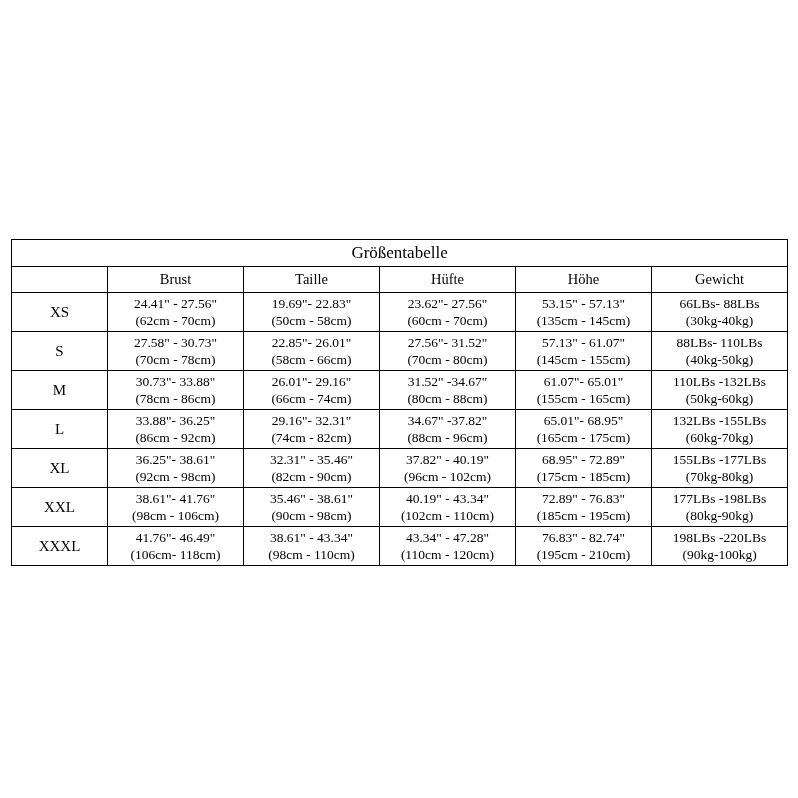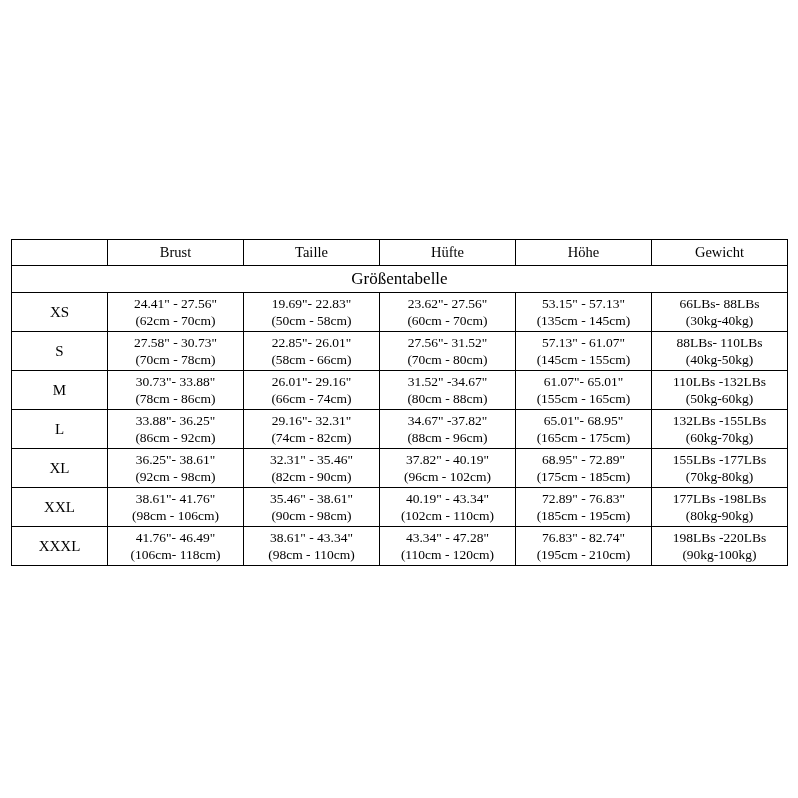--- a/index.html
+++ b/index.html
@@ -72,30 +72,30 @@
     <colgroup>
       <col class="c-size">
       <col class="c-col">
       <col class="c-col">
       <col class="c-col">
       <col class="c-col">
       <col class="c-col">
     </colgroup>
     <tbody>
       <tr>
+        <td class="title-cell" colspan="6">Größentabelle</td>
+      </tr>
+      <tr>
         <td class="header-cell"></td>
         <td class="header-cell">Brust</td>
         <td class="header-cell">Taille</td>
         <td class="header-cell">Hüfte</td>
         <td class="header-cell">Höhe</td>
         <td class="header-cell">Gewicht</td>
       </tr>
-      <tr>
-        <td class="title-cell" colspan="6">Größentabelle</td>
-      </tr>
 
       <tr>
         <td class="size-cell">XS</td>
         <td class="data-cell">
           <span class="inch">24.41" - 27.56"</span>
           <span class="cm">(62cm - 70cm)</span>
         </td>
         <td class="data-cell">
           <span class="inch">19.69"- 22.83"</span>
           <span class="cm">(50cm - 58cm)</span>

